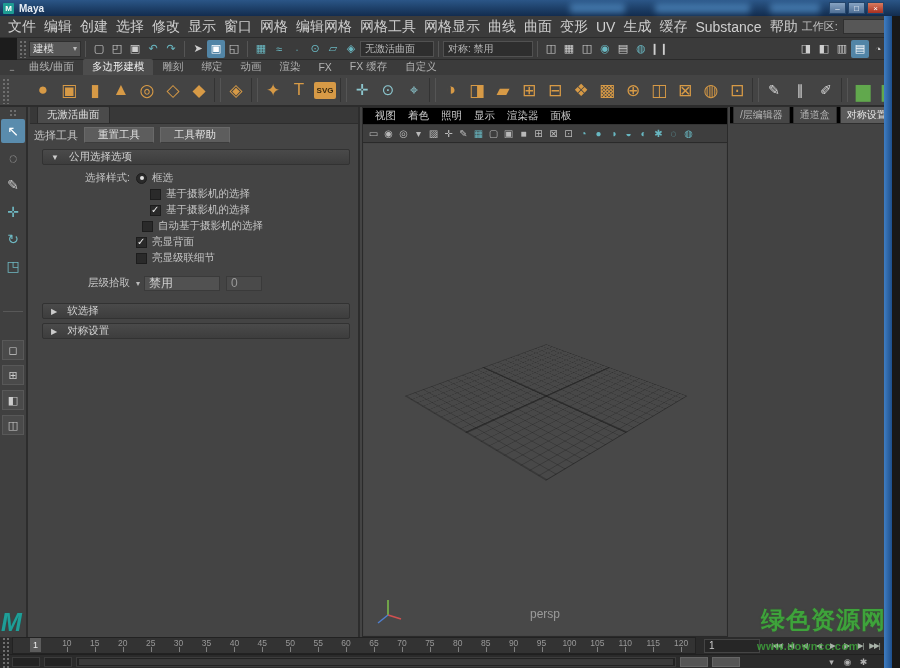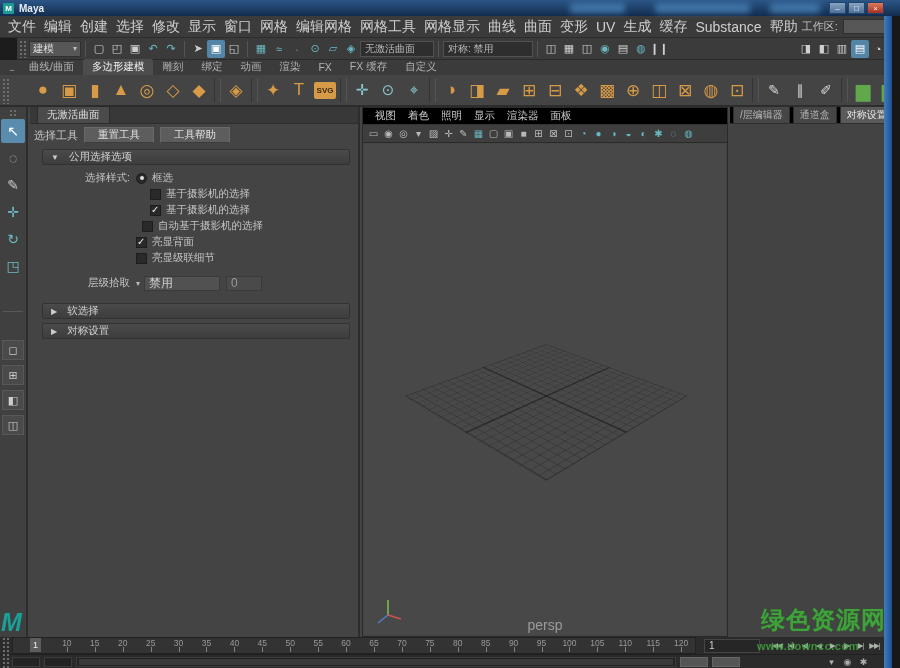--- a/index.html
+++ b/index.html
@@ -134,21 +134,21 @@
   .vp-icon[data-cls="t"] { color:#68b7c1; }
   .vp-canvas { position:absolute; left:1px; top:36px; right:1px; bottom:1px; background:#484848; overflow:hidden;}
   .grid3d { position:absolute; left:82px; top:152px; width:200px; height:200px;
     transform:perspective(520px) rotateX(63deg) rotateZ(45deg);
     background:
       linear-gradient(0deg, transparent 49.6%, rgba(20,20,20,.55) 49.6%, rgba(20,20,20,.55) 50.4%, transparent 50.4%),
       linear-gradient(90deg, transparent 49.6%, rgba(20,20,20,.55) 49.6%, rgba(20,20,20,.55) 50.4%, transparent 50.4%),
       repeating-linear-gradient(0deg, rgba(30,30,30,.35) 0 1px, transparent 1px 10px),
       repeating-linear-gradient(90deg, rgba(30,30,30,.35) 0 1px, transparent 1px 10px);
     border:1px solid rgba(30,30,30,.4);}
-  .persp-label { position:absolute; left:0; right:0; bottom:2px; text-align:center; font-size:14px; color:#9b9b9b;}
+  .persp-label { position:absolute; left:0; right:0; bottom:14px; text-align:center; font-size:12px; color:#9b9b9b;}
   .axis-gizmo { position:absolute; left:10px; bottom:8px; }
 
   
   .right-panel { position:absolute; left:730px; top:0; width:154px; height:530px; background:#434343;}
   .rp-tabs { height:17px; background:#000000; display:flex; align-items:flex-end; border-bottom:1px solid #2e2e2e;}
   .rp-tab { font-size:10px; color:#b5b5b5; background:#464646; padding:1px 6px; margin-left:3px;
     border:1px solid #2e2e2e; border-bottom:none; white-space:nowrap; cursor:pointer;}
   .rp-tab[data-state="active"] { background:#5b5b5b; color:#e8e8e8; }
   .rp-arrows { margin-left:auto; display:flex; gap:2px; padding:0 3px 2px 0;}
   .rp-arrow { font-size:7px; color:#999; cursor:pointer;}

